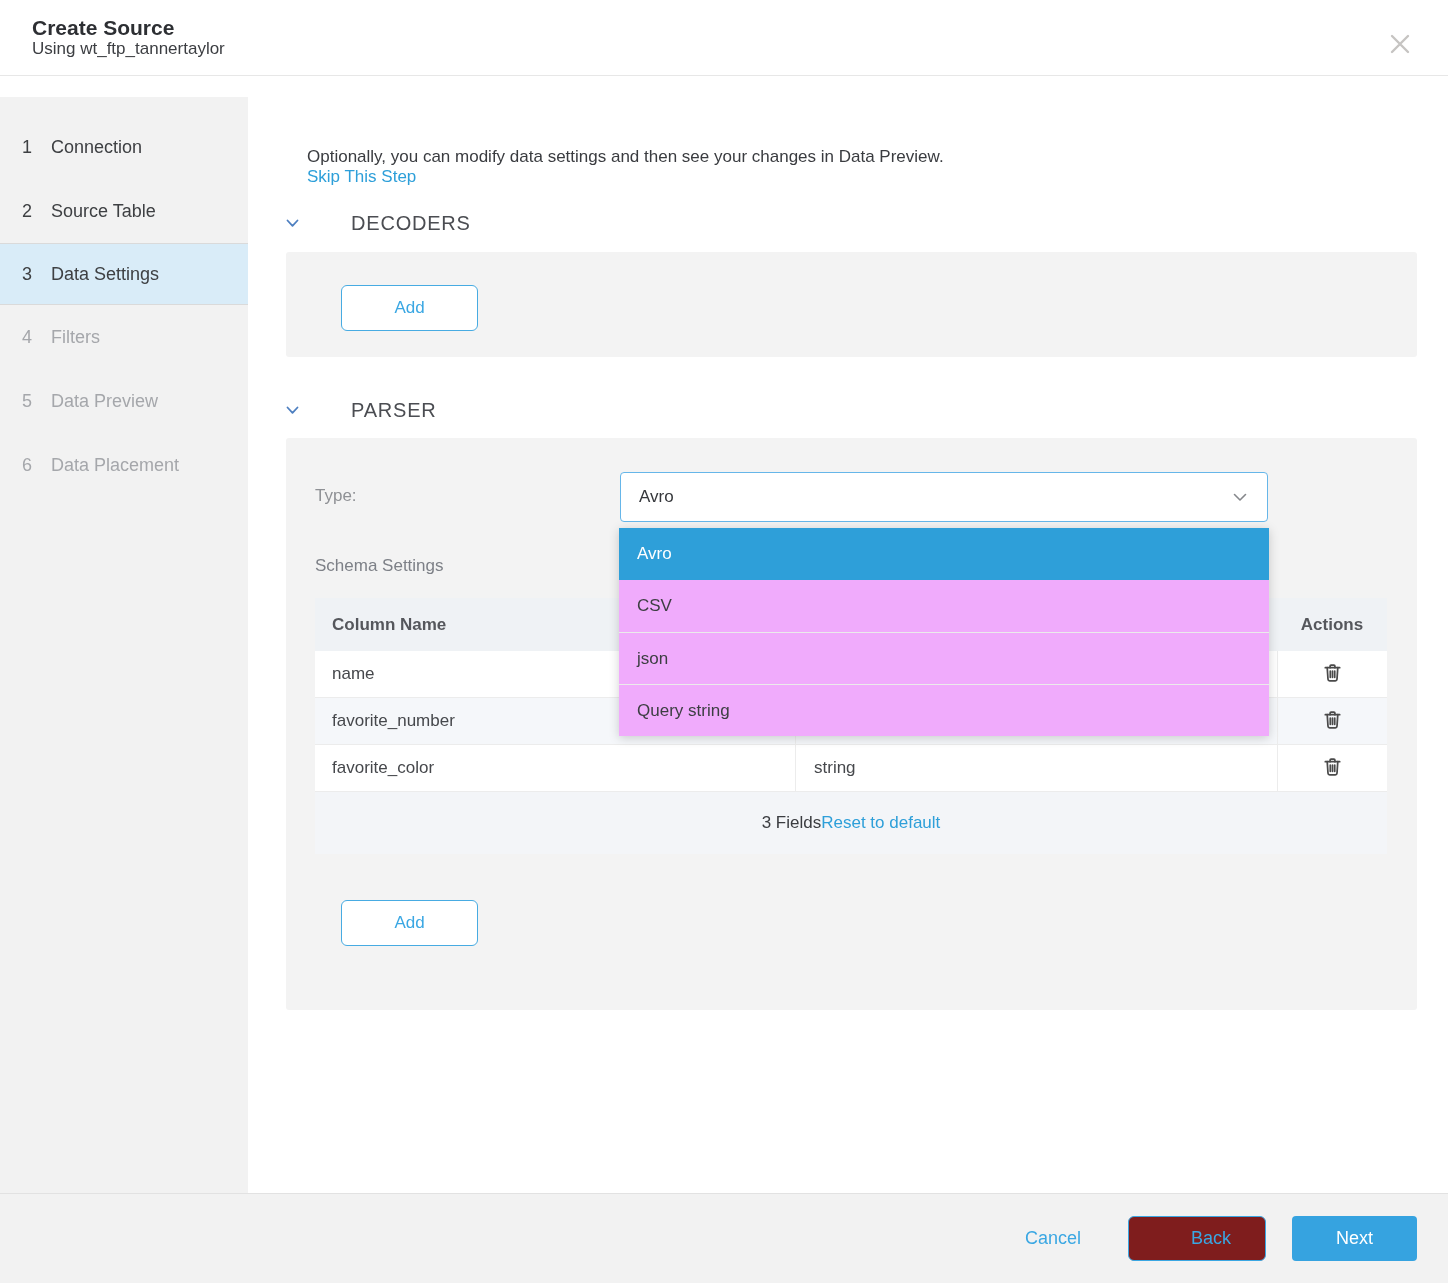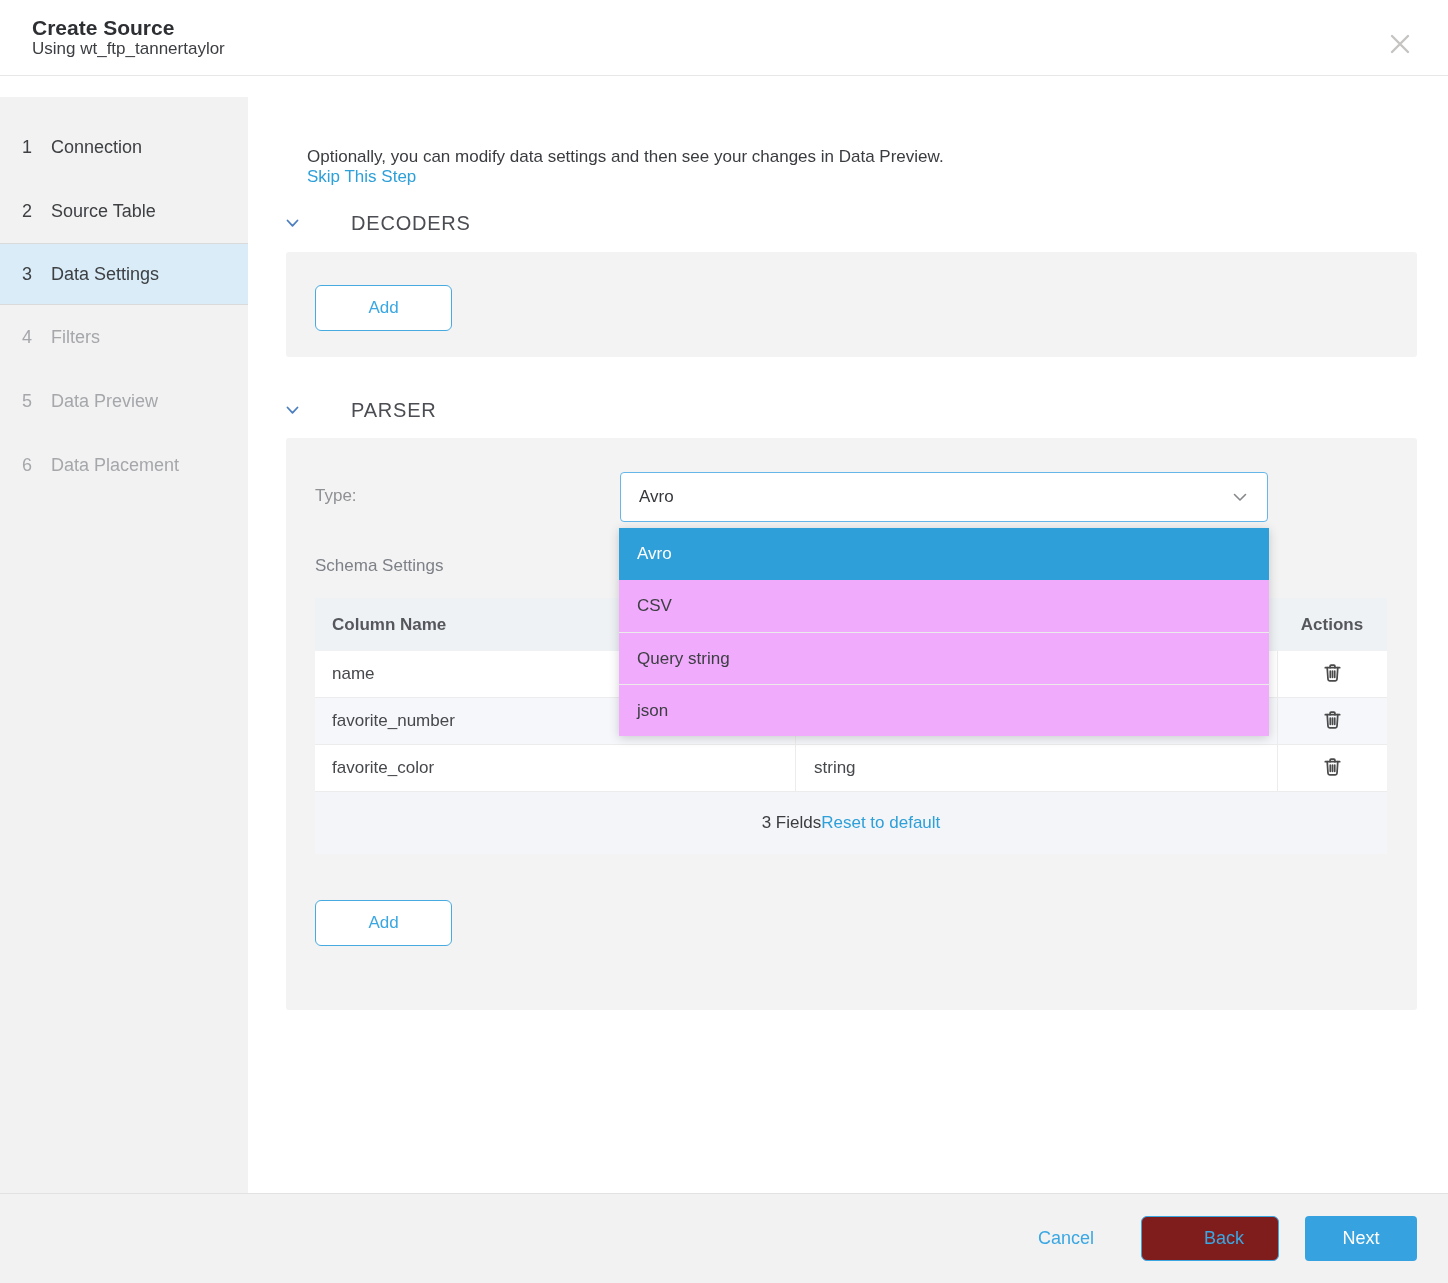--- a/index.html
+++ b/index.html
@@ -68,21 +68,21 @@
   .panel {
     position: absolute; left: 38px; width: 1131px;
     background: #f3f3f3; border-radius: 3px;
   }
   .panel-decoders { top: 155px; height: 105px; }
   .panel-parser { top: 341px; height: 572px; }
 
   .btn-add {
     width: 137px; height: 46px; background: #fff;
     border: 1px solid #47abe2; border-radius: 6px;
-    color: #3aa7e3; font-size: 17px; font-family: inherit; cursor: pointer;
+    color: #3aa7e3; font-size: 17px; font-family: inherit; cursor: pointer; margin-left: 26px;
   }
   .panel-decoders .btn-add { position: absolute; left: 29px; top: 33px; }
   .panel-parser .btn-add { position: absolute; left: 29px; top: 462px; }
 
   
   .type-label {
     position: absolute; left: 29px; top: 48px;
     font-size: 17px; color: #8f9195;
   }
   .select-box {
@@ -155,21 +155,21 @@
   .btn-cancel {
     background: none; border: none; color: #3aa7e3; font-size: 18px;
     font-family: inherit; cursor: pointer; margin-right: 47px;
   }
   .btn-back {
     width: 138px; height: 45px; background: #7f1d1d; border: 1px solid #3aa7e3;
     border-radius: 6px; color: #3aa7e3; font-size: 18px; font-family: inherit;
     cursor: pointer; margin-right: 26px; padding-left: 28px;
   }
   .btn-next {
-    width: 112px; height: 45px; background: #36a3e0; border: none;
+    width: 125px; height: 45px; background: #36a3e0; border: none;
     border-radius: 4px; color: #ffffff; font-size: 18px; font-family: inherit;
     cursor: pointer;
   }
 </style>
 </head>
 <body>
 
 <div class="app">
 
   <div class="header">
@@ -248,22 +248,22 @@
         <span>
           <svg width="14" height="9" viewBox="0 0 14 9">
               <path d="M1.5 1.5 L7 7 L12.5 1.5" stroke="#85878b" stroke-width="1.6" fill="none" stroke-linecap="round" stroke-linejoin="round"></path>
             </svg>
         </span>
       </div>
 
       <div class="dropdown">
         <div class="option highlighted">Avro</div>
         <div class="option">CSV</div>
+        <div class="option">json</div>
         <div class="option">Query string</div>
-        <div class="option">json</div>
       </div>
 
       <div class="schema-label">Schema Settings</div>
 
       <div class="schema-table">
         <div class="t-header">
           <div class="c-name">Column Name</div>
           <div class="c-type"></div>
           <div class="c-actions">Actions</div>
         </div>

